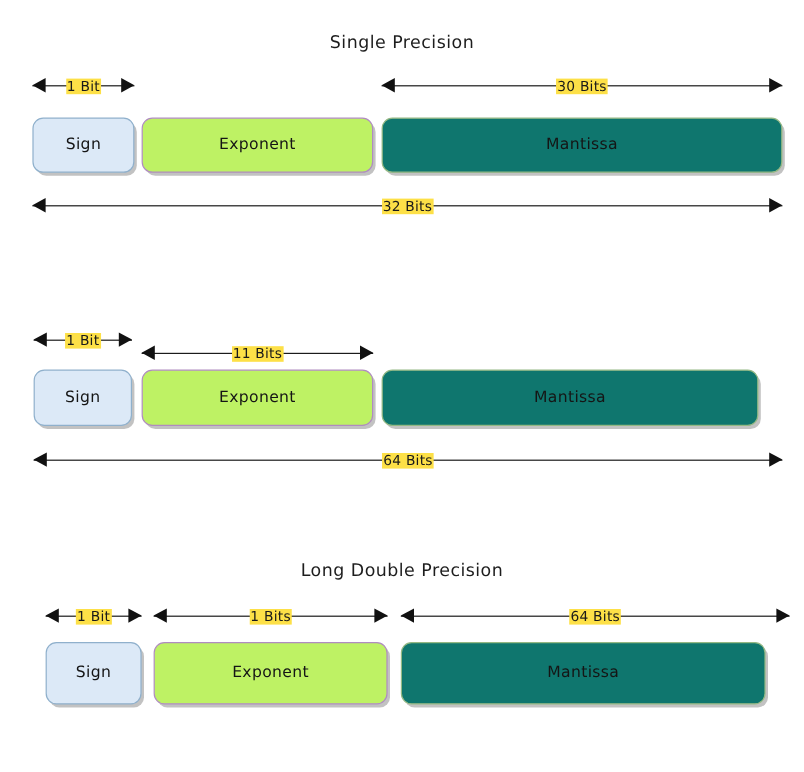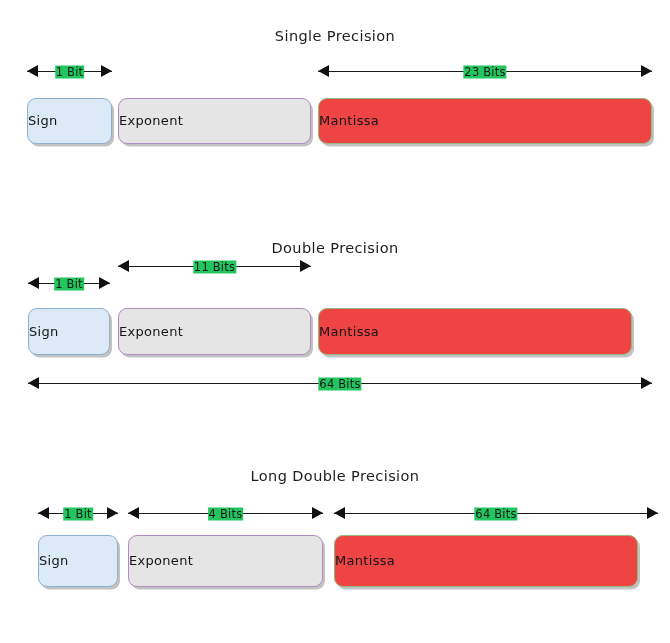--- a/index.html
+++ b/index.html
@@ -50,42 +50,43 @@
     width: 670px;
     height: 48px;
   }
 
   .field-box {
     position: absolute;
     box-sizing: border-box;
     border-radius: 9px;
     display: flex;
     align-items: center;
+    justify-content: center;
     font-family: "DejaVu Sans", sans-serif;
     font-size: 13px;
     letter-spacing: 0.3px;
     color: #151515;
     box-shadow: 2.5px 3px 0 -0.5px rgba(120,120,120,0.45);
   }
 
   .field-box .field-label {
     position: relative;
     top: -0.5px;
   }
 
   .field-sign {
     background: #dce9f7;
     border: 1.6px solid #8fb0cc;
   }
   .field-exponent {
-    background: #e5e5e5;
+    background: #bef264;
     border: 1.6px solid #b08cc0;
   }
   .field-mantissa {
-    background: #ef4444;
+    background: #0f766e;
     border: 1.6px solid #94b883;
   }
 
   
   .measure {
     position: absolute;
     height: 18px;
   }
 
   .measure .m-line {
@@ -112,21 +113,21 @@
   .measure .m-arrow.right {
     right: 0;
     border-left: 11px solid #111111;
   }
 
   .measure .m-label {
     position: absolute;
     left: 50%;
     top: 50%;
     transform: translate(-50%, -50%);
-    background: #22c55e;
+    background: #fde047;
     padding: 0 1px;
     font-family: "DejaVu Sans", sans-serif;
     font-size: 11.5px;
     letter-spacing: 0.2px;
     color: #1a1a1a;
     white-space: nowrap;
     line-height: 13px;
   }
 
   .measure.total .m-label {
@@ -147,49 +148,54 @@
       <div class="m-arrow left"></div>
       <div class="m-arrow right"></div>
       <div class="m-label">1 Bit</div>
     </div>
 
 
     <div class="measure" style="left:318px;width:334px;top:63px;">
       <div class="m-line"></div>
       <div class="m-arrow left"></div>
       <div class="m-arrow right"></div>
-      <div class="m-label">23 Bits</div>
+      <div class="m-label">30 Bits</div>
     </div>
 
     <div class="field-row" style="top:98px;">
       <div class="field-box field-sign" style="left:27px;width:85px;height:46px;">
         <span class="field-label">Sign</span>
       </div>
       <div class="field-box field-exponent" style="left:118px;width:193px;height:46px;">
         <span class="field-label">Exponent</span>
       </div>
       <div class="field-box field-mantissa" style="left:318px;width:334px;height:46px;">
         <span class="field-label">Mantissa</span>
       </div>
     </div>
 
+    <div class="measure total" style="left:27px;width:625px;top:163px;">
+      <div class="m-line"></div>
+      <div class="m-arrow left"></div>
+      <div class="m-arrow right"></div>
+      <div class="m-label">32 Bits</div>
+    </div>
   </div>
 
   <div class="section" style="top:212px;height:210px;">
 
-    <div class="section-title" style="top:28px;">Double Precision</div>
 
     <div class="measure" style="left:28px;width:82px;top:63px;">
       <div class="m-line"></div>
       <div class="m-arrow left"></div>
       <div class="m-arrow right"></div>
       <div class="m-label">1 Bit</div>
     </div>
 
-    <div class="measure" style="left:118px;width:193px;top:46px;">
+    <div class="measure" style="left:118px;width:193px;top:74px;">
       <div class="m-line"></div>
       <div class="m-arrow left"></div>
       <div class="m-arrow right"></div>
       <div class="m-label">11 Bits</div>
     </div>
 
 
     <div class="field-row" style="top:96px;">
       <div class="field-box field-sign" style="left:28px;width:82px;height:47px;">
         <span class="field-label">Sign</span>
@@ -218,21 +224,21 @@
       <div class="m-line"></div>
       <div class="m-arrow left"></div>
       <div class="m-arrow right"></div>
       <div class="m-label">1 Bit</div>
     </div>
 
     <div class="measure" style="left:128px;width:195px;top:62px;">
       <div class="m-line"></div>
       <div class="m-arrow left"></div>
       <div class="m-arrow right"></div>
-      <div class="m-label">4 Bits</div>
+      <div class="m-label">1 Bits</div>
     </div>
 
     <div class="measure" style="left:334px;width:324px;top:62px;">
       <div class="m-line"></div>
       <div class="m-arrow left"></div>
       <div class="m-arrow right"></div>
       <div class="m-label">64 Bits</div>
     </div>
 
     <div class="field-row" style="top:92px;">

